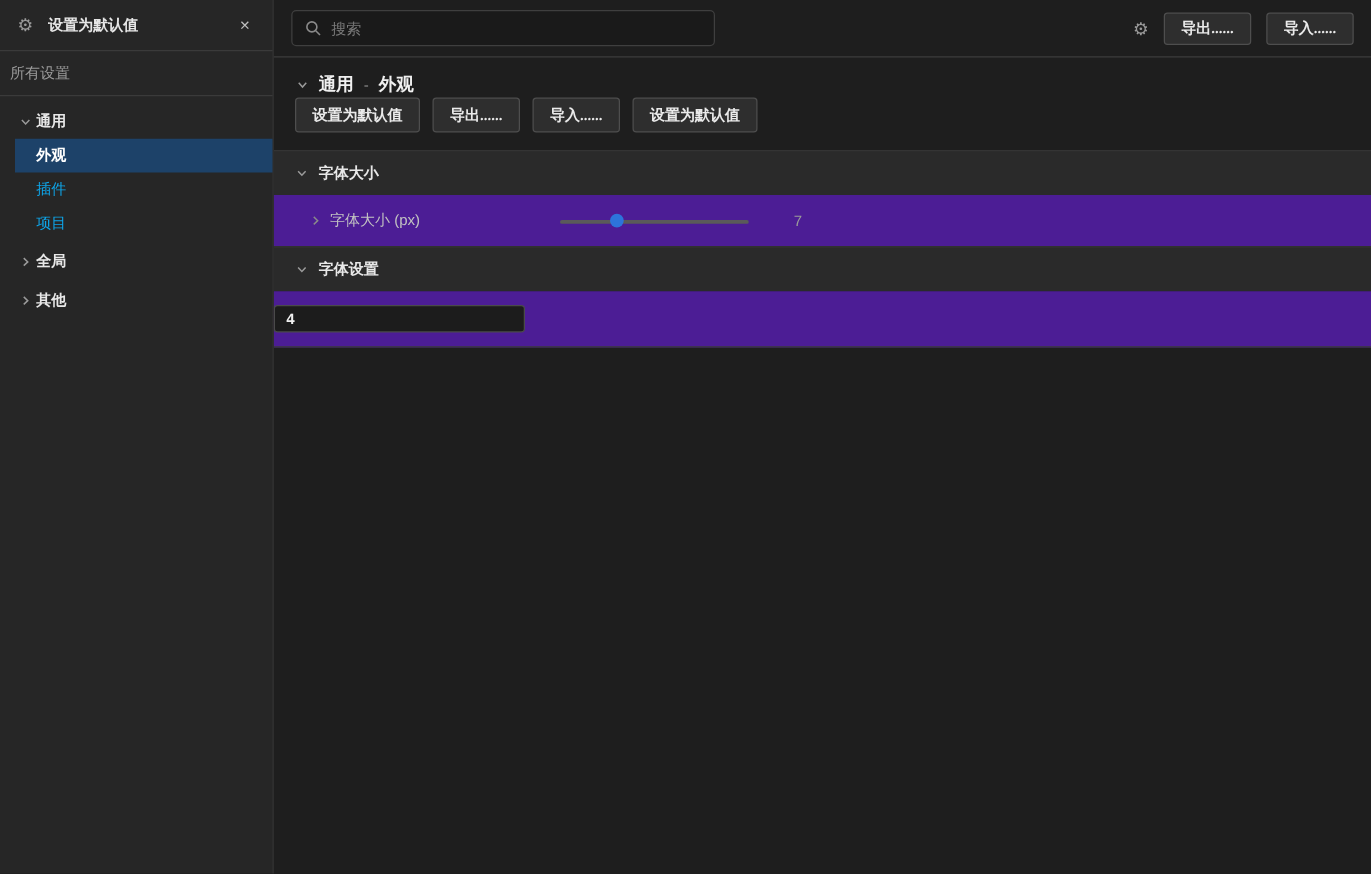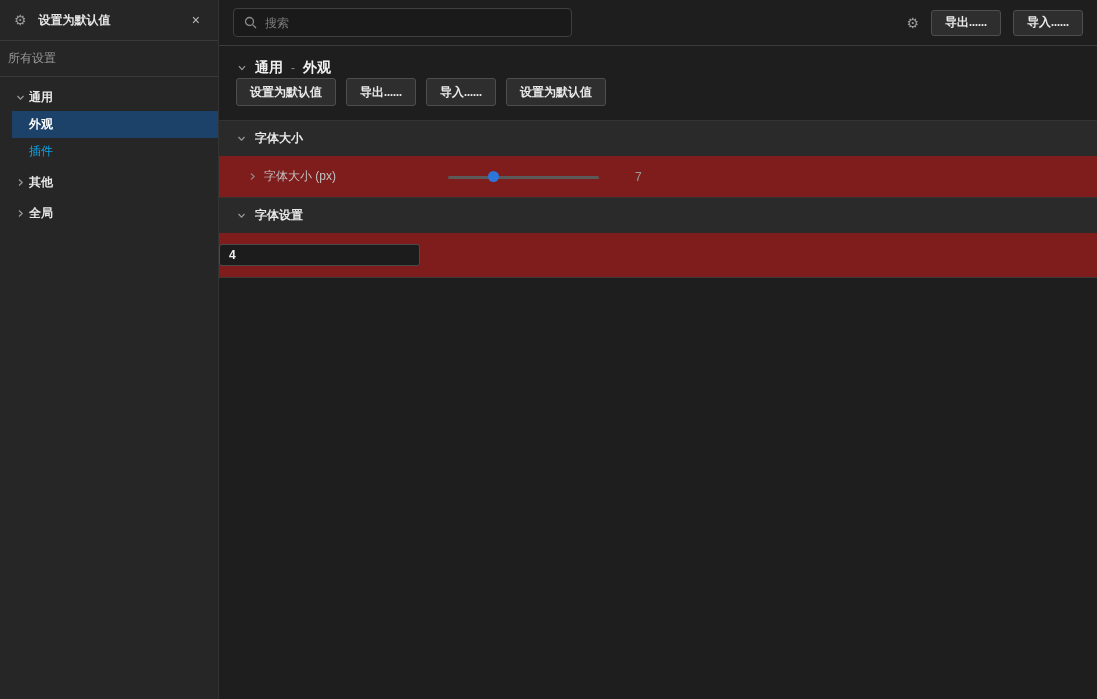--- a/index.html
+++ b/index.html
@@ -119,21 +119,21 @@
     margin-top: 14px;
     height: 36px;
     background: #2a2a2a;
     display: flex; align-items: center; gap: 9px;
     padding-left: 18px;
     border-top: 1px solid #343434;
     cursor: pointer;
   }
   .section-header .stitle { font-weight: bold; color: #e8e8e8; }
   .setting-row {
-    background: #7f1d1d;
+    background: #4c1d95;
     display: flex; align-items: center;
     border-bottom: 1px solid #3a3a3a;
   }
   .setting-row.slider-row { height: 41px; border-bottom: none; }
   .setting-row.input-row { height: 45px; }
   .row-label {
     width: 229px; min-width: 229px;
     display: flex; align-items: center; gap: 7px;
     padding-left: 29px;
     color: #c2c2c2;
@@ -193,35 +193,38 @@
             </svg>
         </span>
         <span class="glabel">通用</span>
       </div>
       <div class="tree-row tree-item selected">
         <span>外观</span>
       </div>
       <div class="tree-row tree-item">
         <span>插件</span>
       </div>
+      <div class="tree-row tree-item">
+        <span>项目</span>
+      </div>
       <div class="tree-row tree-group spaced">
         <span class="chev">
           <svg width="9" height="9" viewBox="0 0 9 9">
               <path d="M3 1.5 L6.2 4.5 L3 7.5" stroke="#9a9a9a" stroke-width="1.2" fill="none"></path>
             </svg>
         </span>
+        <span class="glabel">全局</span>
+      </div>
+      <div class="tree-row tree-group spaced">
+        <span class="chev">
+          <svg width="9" height="9" viewBox="0 0 9 9">
+              <path d="M3 1.5 L6.2 4.5 L3 7.5" stroke="#9a9a9a" stroke-width="1.2" fill="none"></path>
+            </svg>
+        </span>
         <span class="glabel">其他</span>
-      </div>
-      <div class="tree-row tree-group spaced">
-        <span class="chev">
-          <svg width="9" height="9" viewBox="0 0 9 9">
-              <path d="M3 1.5 L6.2 4.5 L3 7.5" stroke="#9a9a9a" stroke-width="1.2" fill="none"></path>
-            </svg>
-        </span>
-        <span class="glabel">全局</span>
       </div>
     </div>
   </div>
 
   <div class="main">
 
     <div class="toolbar">
       <div class="search-box">
         <svg width="13" height="13" viewBox="0 0 13 13">
           <circle cx="5.5" cy="5.5" r="4" stroke="#8a8a8a" stroke-width="1.3" fill="none"></circle>

